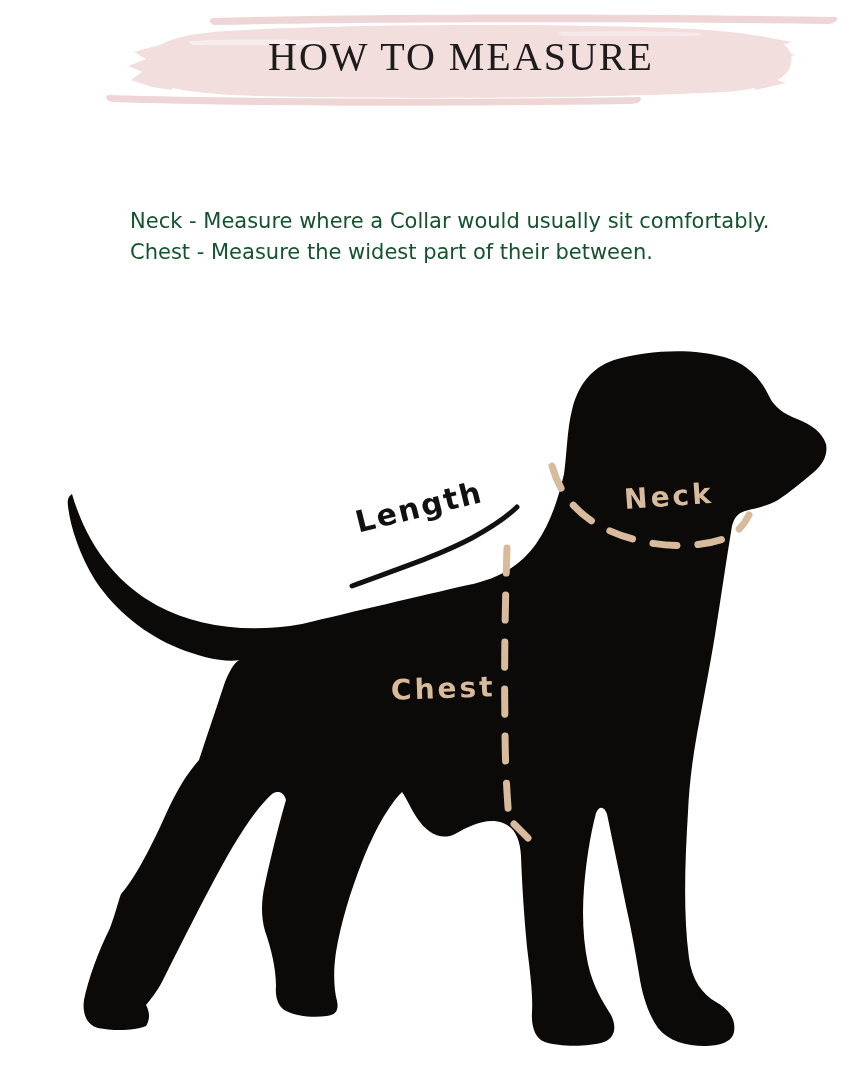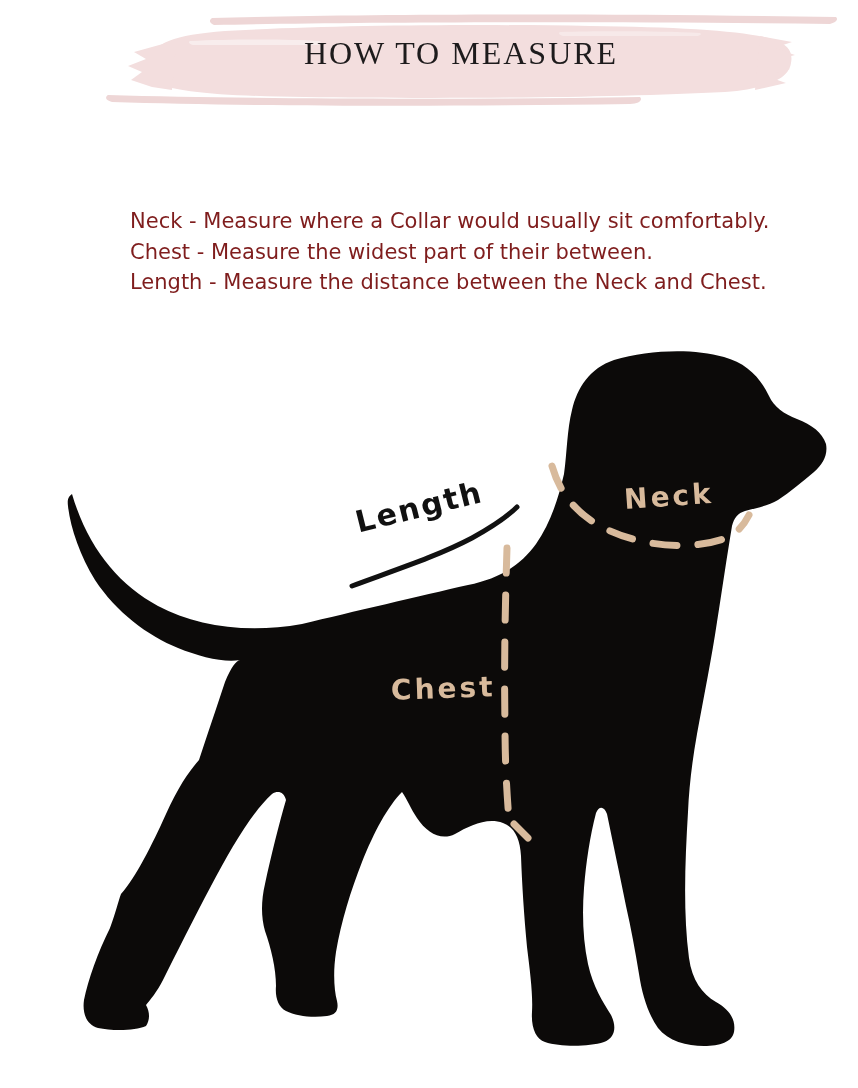--- a/index.html
+++ b/index.html
@@ -8,39 +8,39 @@
     width:858px;height:1088px;
     background:#ffffff;
     overflow:hidden;
     font-family:"Liberation Sans", sans-serif;
   }
   .banner-svg{position:absolute;left:0;top:0;width:858px;height:130px;}
   .title{
     position:absolute;top:37px;left:64px;right:0;
     text-align:center;
     font-family:"Liberation Serif", serif;
-    font-size:32px;line-height:1;
+    font-size:40px;line-height:1;
     letter-spacing:2px;
     color:#1d1b1c;
     font-weight:400;
   }
   .subtitle{
     position:absolute;top:127px;left:8px;right:0;
     text-align:center;
     font-family:"Liberation Serif", serif;
     font-size:31px;line-height:1;
     letter-spacing:1px;
     color:#1d1b1c;
     font-weight:400;
   }
   .instructions{
     position:absolute;left:130px;top:206px;width:700px;
     font-family:"DejaVu Sans", sans-serif;
     font-size:21px;line-height:30.6px;
-    color:#7f1d1d;
+    color:#14532d;
   }
   .instructions p{margin:0;padding:0;}
   .figure-svg{position:absolute;left:0;top:0;width:858px;height:1088px;}
   .diagram-label{
     position:absolute;
     font-family:"DejaVu Sans", sans-serif;
     font-weight:700;
     white-space:nowrap;
   }
   .label-length{
@@ -87,21 +87,20 @@
     <path fill="#f3dede" d="M 760,36 L 792,42 L 774,48 L 795,55 L 772,61 L 790,69 L 766,76 L 786,83 L 755,90 Z"></path>
     <path fill="#ffffff" opacity="0.45" d="M 190,41 C 230,39 290,39 320,41 C 322,43 320,45 316,45 C 280,45 225,45 193,45 C 189,44 188,42 190,41 Z"></path>
     <path fill="#ffffff" opacity="0.35" d="M 560,32 C 600,31 660,31 700,33 C 702,34 700,36 696,36 C 655,36 600,36 563,36 C 559,35 558,33 560,32 Z"></path>
   </svg>
 
   <div class="title">HOW TO MEASURE</div>
 
   <div class="instructions">
     <p>Neck - Measure where a Collar would usually sit comfortably.</p>
     <p>Chest - Measure the widest part of their between.</p>
-    <p>Length - Measure the distance between the Neck and Chest.</p>
   </div>
 
   <svg class="figure-svg" viewBox="0 0 858 1088" aria-hidden="true">
     <path fill="#0c0a09" d="M 72,494
          C 88,548 118,584 158,606
          C 196,626 246,634 302,624
          C 352,612 420,596 468,585
          C 500,578 520,566 536,544
          C 550,524 558,500 564,474
          C 567,452 567,430 572,410

